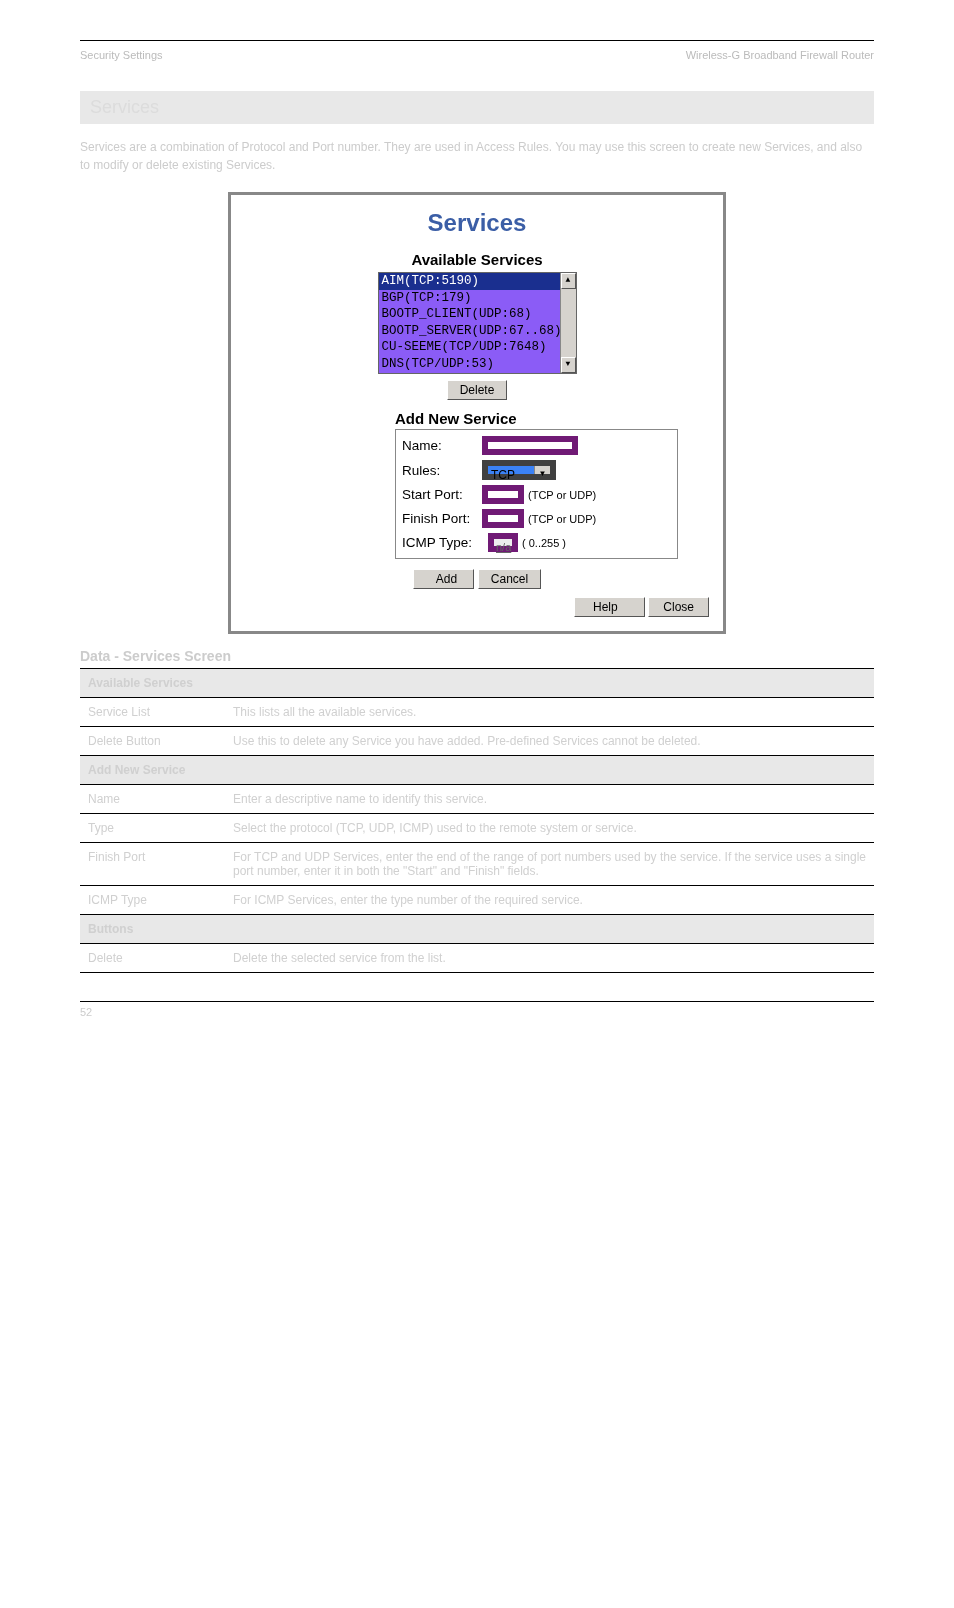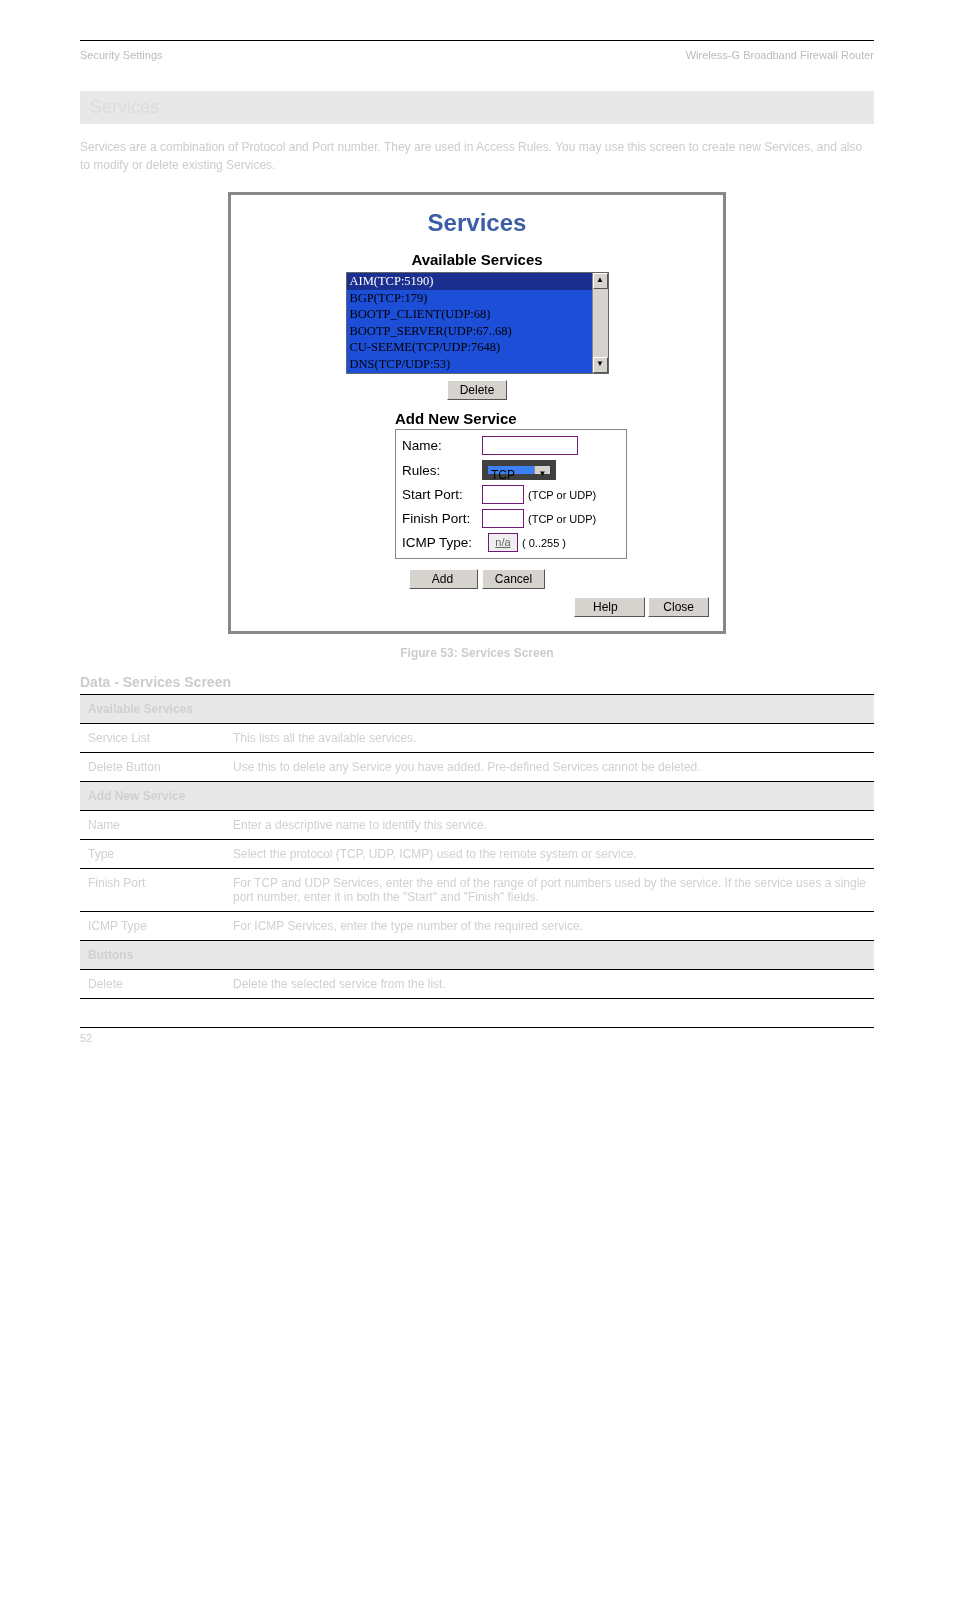--- a/index.html
+++ b/index.html
@@ -64,28 +64,28 @@
     text-align: center;
     font-weight: bold;
     font-size: 15px;
     margin-bottom: 4px;
   }
   .listbox-wrap {
     display: flex;
     justify-content: center;
   }
   .listbox {
-    width: 263px;
+    width: 199px;
     height: 102px;
     border: 1px solid #666;
-    font-family: Liberation Serif, serif;
+    font-family: Liberation Mono, monospace;
     font-size: 12.5px;
     overflow: hidden;
     position: relative;
-    background: #1d4ed8;
+    background: #8b5cf6;
   }
   .listbox .scrollbar {
     position: absolute;
     right: 0; top: 0; bottom: 0;
     width: 16px;
     background: #d6d3ce;
     border-left: 1px solid #888;
   }
   .listbox .scrollbar .sb-btn {
     position: absolute;
@@ -127,35 +127,35 @@
   .btn-row {
     text-align: center;
     margin-top: 6px;
   }
   .add-title {
     font-weight: bold;
     font-size: 15px;
     margin: 10px 0 2px 150px;
   }
   .form-box {
-    width: 232px;
+    width: 283px;
     margin-left: 150px;
     border: 1px solid #888;
     padding: 6px 6px;
     font-size: 13.5px;
   }
   .form-row {
     display: flex;
     align-items: center;
     margin-bottom: 5px;
     gap: 4px;
   }
   .form-row .lbl { width: 76px; }
   .tbox {
-    border: 1px solid #701a75;
+    border: 6px solid #701a75;
     height: 19px;
     background: #fff;
     font-size: 12px;
     padding: 0 2px;
     text-decoration: underline;
   }
   .tbox.w1 { width: 96px; }
   .tbox.w2 { width: 42px; }
   .tbox.w3 { width: 30px; }
   .select {
@@ -292,32 +292,31 @@
           <span class="small-note">(TCP or UDP)</span>
         </div>
         <div class="form-row" style="margin-bottom:0">
           <span class="lbl" style="width:82px">ICMP Type:</span>
           <span class="tbox w3" style="background:#eee;color:#666;text-align:center;line-height:17px;font-size:11px">n/a</span>
           <span class="small-note">( 0..255 )</span>
         </div>
       </div>
 
       <div class="btn-row" style="margin-top:10px">
-        <span class="btn" style="padding-left:22px;padding-right:24px">Add</span>
+        <span class="btn" style="padding-left:22px;padding-right:16px">Add</span>
         <span class="btn">Cancel</span>
       </div>
 
       <div class="bottom-btns">
         <span class="btn" style="padding-left:18px;padding-right:26px">Help</span>
         <span class="btn" style="padding-left:14px;padding-right:14px">Close</span>
       </div>
     </div>
   </div>
 
-  <div class="figure-caption">Figure 53: Services Screen</div>
 
   <div class="data-header">Data - Services Screen</div>
 
   <table class="info">
     <tbody>
         <tr class="section">
           <td colspan="2">Available Services</td>
         </tr>
     <tr>
       <td class="first-col">Service List</td>

